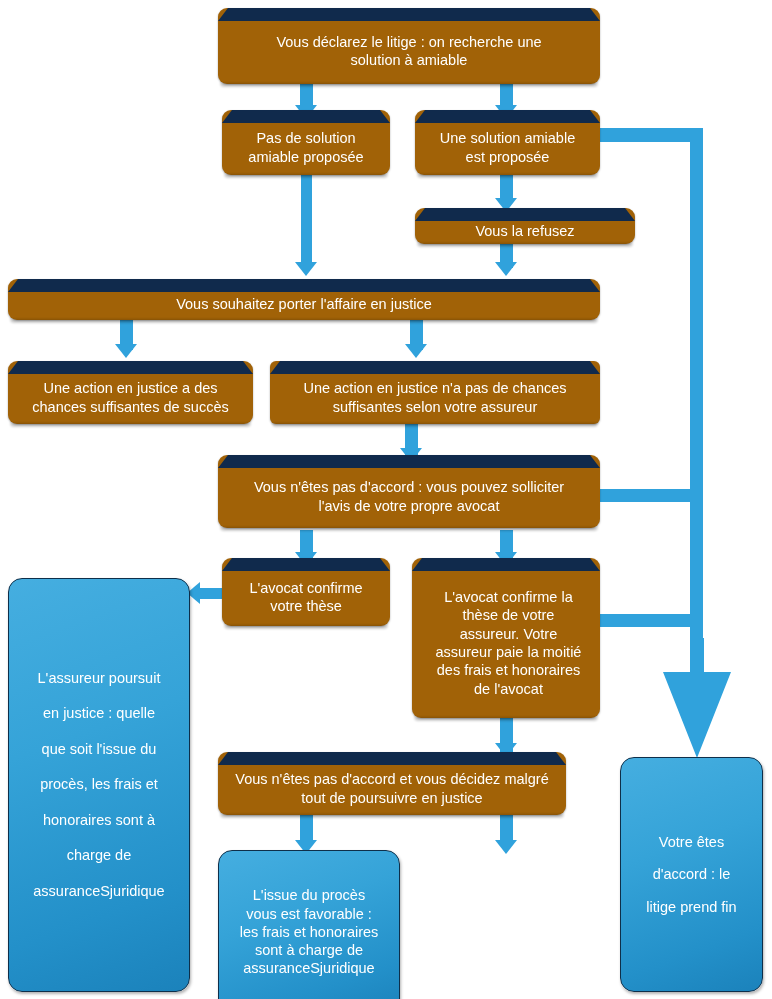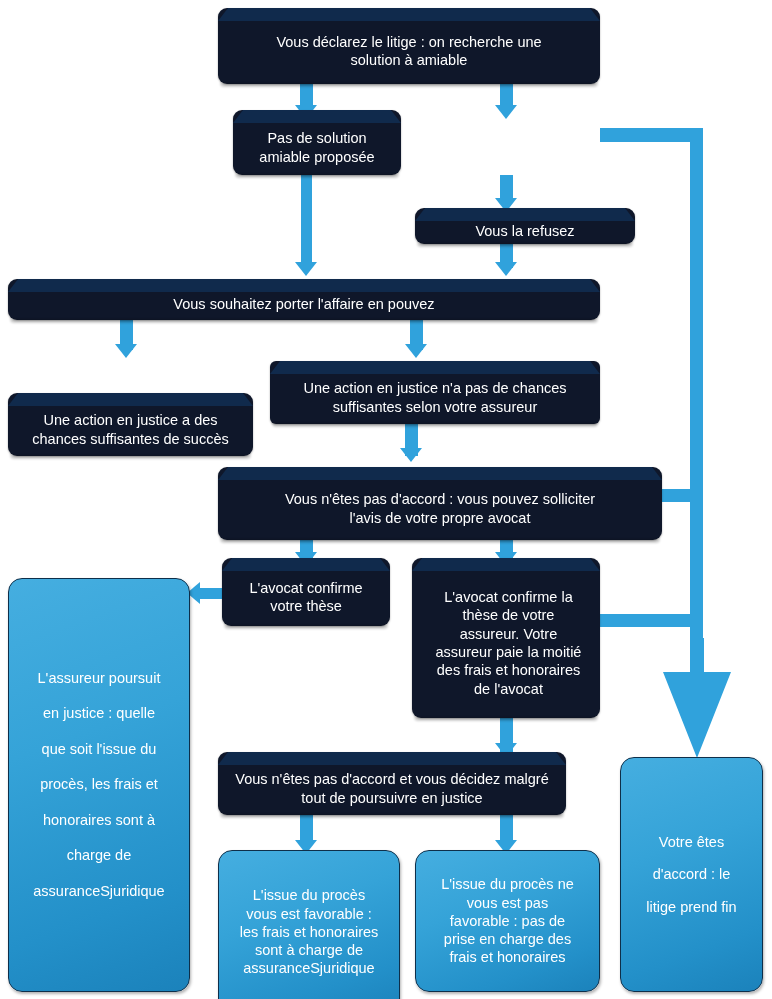--- a/index.html
+++ b/index.html
@@ -24,21 +24,21 @@
     justify-content:center;
     text-align:center;
     color:#ffffff;
     line-height:1.26;
     white-space:pre-line;
     z-index:5;
   }
 
   
   .dark{
-    background:#0f172a;
+    background:#a16207;
     border-radius:9px;
     font-size:14.5px;
     padding:6px 10px 4px 10px;
     box-shadow:0 1px 2px rgba(0,0,0,.35);
   }
   
   .dark::before{
     content:"";
     position:absolute;
     left:0; right:0; top:0;
@@ -148,45 +148,49 @@
 
   <svg class="bigarrow" width="76" height="122" viewBox="0 0 76 122" style="left:659px;top:638px;">
     <polygon points="31,0 45,0 45,34 72,34 38,120 4,34 31,34" fill="#30a2dc"></polygon>
   </svg>
 
   <div class="node dark" style="left:218px;top:8px;width:382px;height:76px;">
     <span class="txt">Vous déclarez le litige : on recherche une
 solution à amiable</span>
   </div>
 
-  <div class="node dark" style="left:222px;top:110px;width:168px;height:65px;margin-left:11px;">
+  <div class="node dark" style="left:222px;top:110px;width:168px;height:65px;">
     <span class="txt">Pas de solution
 amiable proposée</span>
   </div>
 
+  <div class="node dark" style="left:415px;top:110px;width:185px;height:65px;">
+    <span class="txt">Une solution amiable
+est proposée</span>
+  </div>
 
   <div class="node dark" style="left:415px;top:208px;width:220px;height:36px;">
     <span class="txt">Vous la refusez</span>
   </div>
 
   <div class="node dark" style="left:8px;top:279px;width:592px;height:41px;">
-    <span class="txt">Vous souhaitez porter l'affaire en pouvez</span>
-  </div>
-
-  <div class="node dark" style="left:8px;top:361px;width:245px;height:63px;margin-top:32px;">
+    <span class="txt">Vous souhaitez porter l'affaire en justice</span>
+  </div>
+
+  <div class="node dark" style="left:8px;top:361px;width:245px;height:63px;">
     <span class="txt">Une action en justice a des
 chances suffisantes de succès</span>
   </div>
 
   <div class="node dark" style="left:270px;top:361px;width:330px;height:63px;border-radius:6px;">
     <span class="txt">Une action en justice n'a pas de chances
 suffisantes selon votre assureur</span>
   </div>
 
-  <div class="node dark" style="left:218px;top:467px;width:444px;height:73px;">
+  <div class="node dark" style="left:218px;top:455px;width:382px;height:73px;">
     <span class="txt">Vous n'êtes pas d'accord : vous pouvez solliciter
 l'avis de votre propre avocat</span>
   </div>
 
   <div class="node dark" style="left:222px;top:558px;width:168px;height:68px;">
     <span class="txt">L'avocat confirme
 votre thèse</span>
   </div>
 
   <div class="node dark" style="left:412px;top:558px;width:188px;height:160px;padding-left:15px;">
@@ -214,27 +218,20 @@
   </div>
 
   <div class="node light" style="left:218px;top:850px;width:182px;height:164px;">
     <span>L'issue du procès
 vous est favorable :
 les frais et honoraires
 sont à charge de
 assuranceSjuridique</span>
   </div>
 
-  <div class="node light" style="left:415px;top:850px;width:185px;height:142px;">
-    <span>L'issue du procès ne
-vous est pas
-favorable : pas de
-prise en charge des
-frais et honoraires</span>
-  </div>
 
   <div class="node light spaced2" style="left:620px;top:757px;width:143px;height:235px;">
     <span>Votre êtes
 d'accord : le
 litige prend fin</span>
   </div>
 
 </div>
 
 </body></html>

